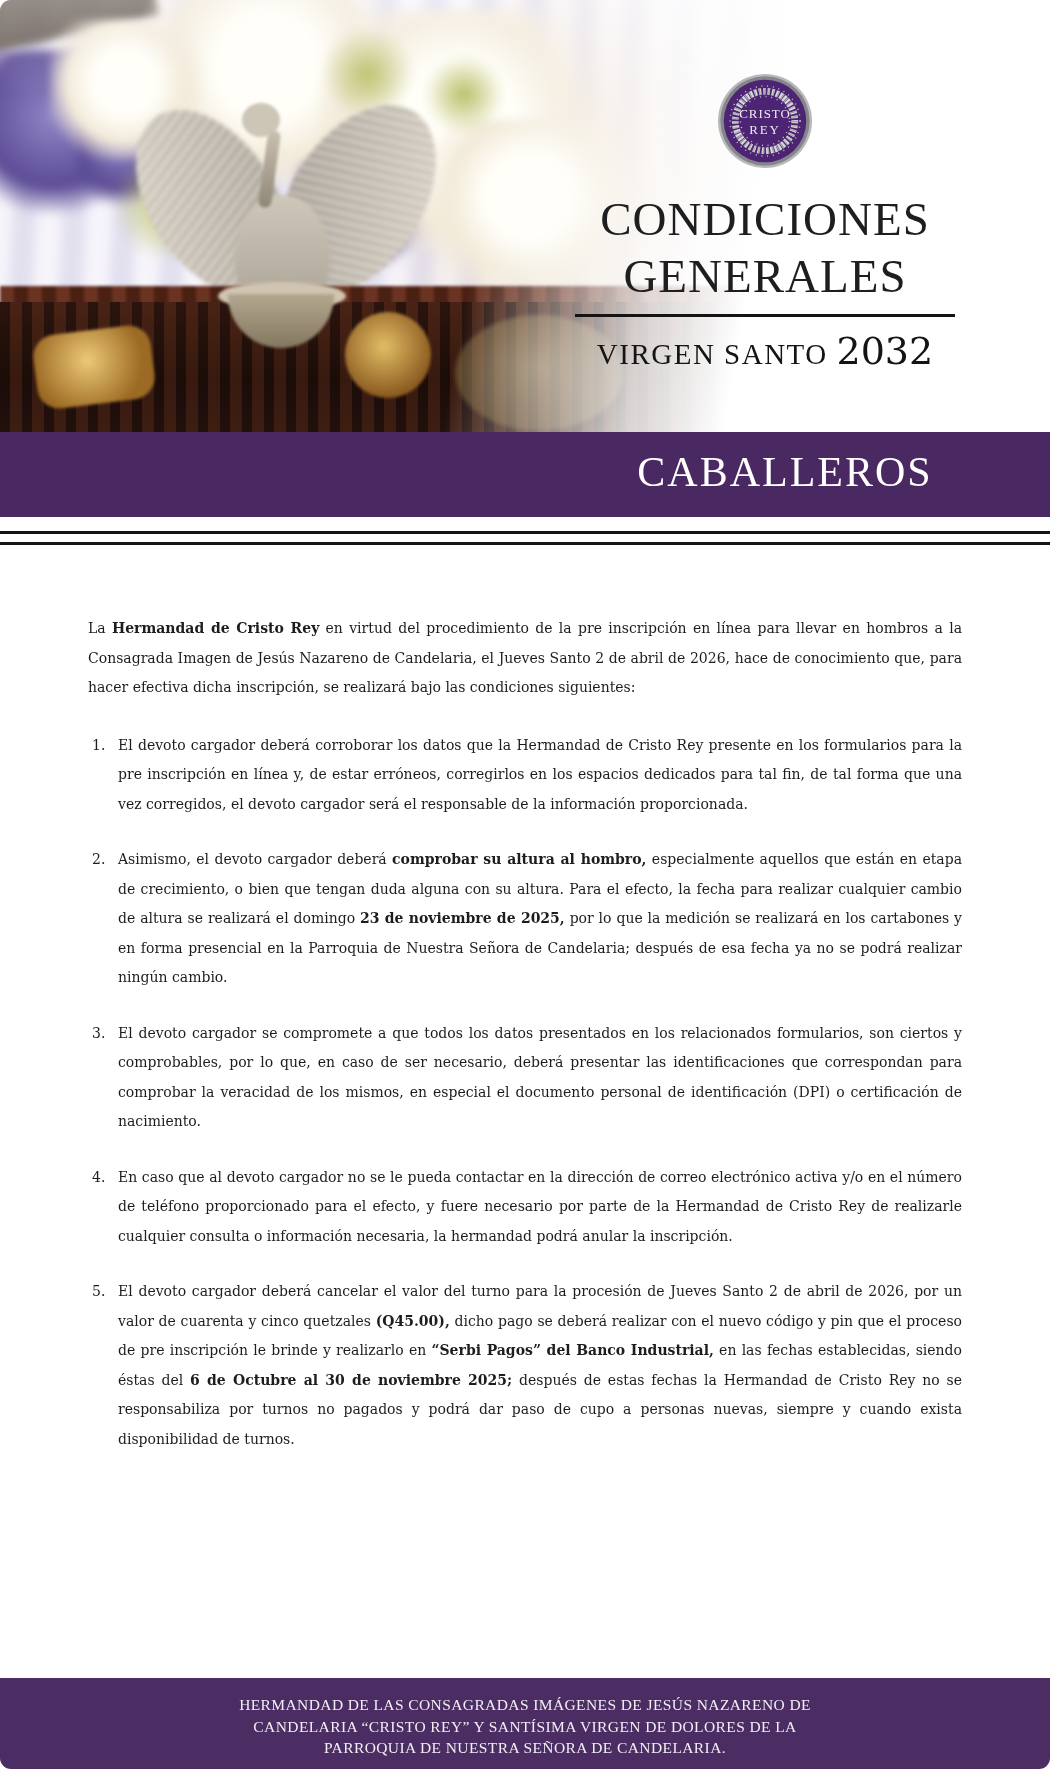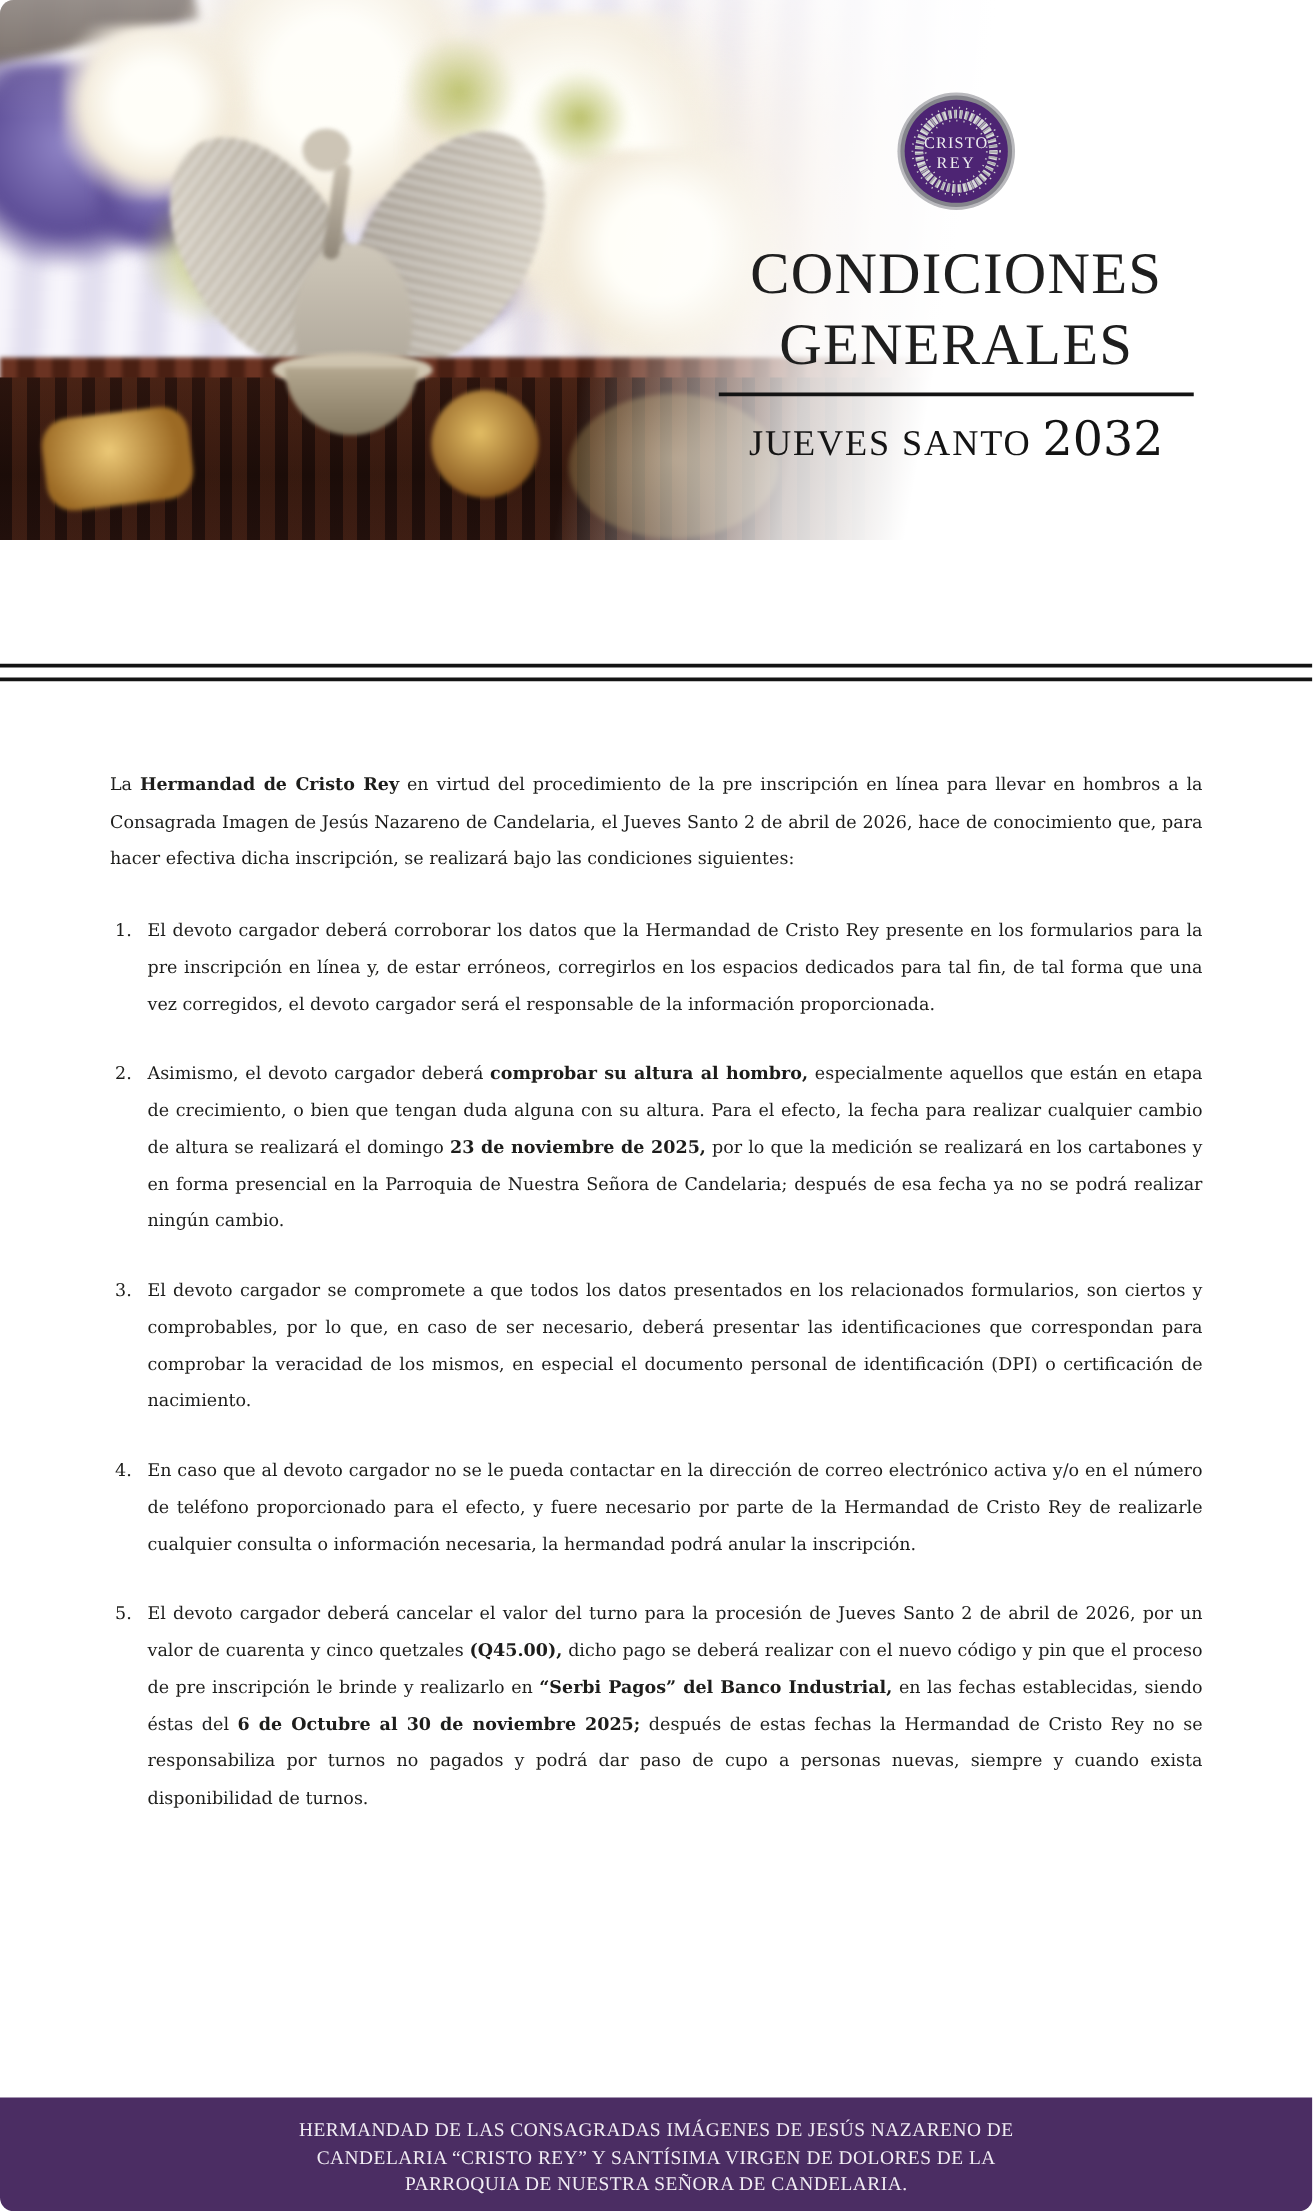--- a/index.html
+++ b/index.html
@@ -133,23 +133,26 @@
       <circle cx="50" cy="50" r="31" fill="none" stroke="#d8d8da" stroke-width="7" stroke-dasharray="2.5 2"></circle>
       <circle cx="50" cy="50" r="31" fill="none" stroke="#a9a9ad" stroke-width="7" stroke-dasharray="1.5 3.5" transform="rotate(8 50 50)"></circle>
       <circle cx="50" cy="50" r="36.5" fill="none" stroke="#cfcfd2" stroke-width="1.5" stroke-dasharray="1 5"></circle>
       <circle cx="50" cy="50" r="25.5" fill="none" stroke="#cfcfd2" stroke-width="1.5" stroke-dasharray="1 5"></circle>
       <text x="50" y="47" text-anchor="middle" fill="#ededef" font-family="Liberation Serif, serif" font-size="13.5" letter-spacing="1">CRISTO</text>
       <text x="50" y="64" text-anchor="middle" fill="#ededef" font-family="Liberation Serif, serif" font-size="13.5" letter-spacing="2">REY</text>
     </svg>
     <div class="title-line first">CONDICIONES</div>
     <div class="title-line">GENERALES</div>
     <div class="title-rule"></div>
-    <div class="subtitle"><span>JUEVES SANTO</span> <span class="year">2032</span></div>
+    <div class="subtitle"><span>VIRGEN SANTO</span> <span class="year">2032</span></div>
   </div>
 
+  <div class="band">
+    <div class="band-text">CABALLEROS</div>
+  </div>
 
   <div class="rule rule-1"></div>
   <div class="rule rule-2"></div>
 
   <div class="doc-body">
     <p class="intro"><span>La </span><strong>Hermandad de Cristo Rey</strong><span> en virtud del procedimiento de la pre inscripción en línea para llevar en hombros a la Consagrada Imagen de Jesús Nazareno de Candelaria, el Jueves Santo 2 de abril de 2026, hace de conocimiento que, para hacer efectiva dicha inscripción, se realizará bajo las condiciones siguientes:</span></p>
     <ol class="cond-list">
       <li class="cond">
         <span class="num">1.</span>
         <span class="txt"><span>El devoto cargador deberá corroborar los datos que la Hermandad de Cristo Rey presente en los formularios para la pre inscripción en línea y, de estar erróneos, corregirlos en los espacios dedicados para tal fin, de tal forma que una vez corregidos, el devoto cargador será el responsable de la información proporcionada.</span></span>

